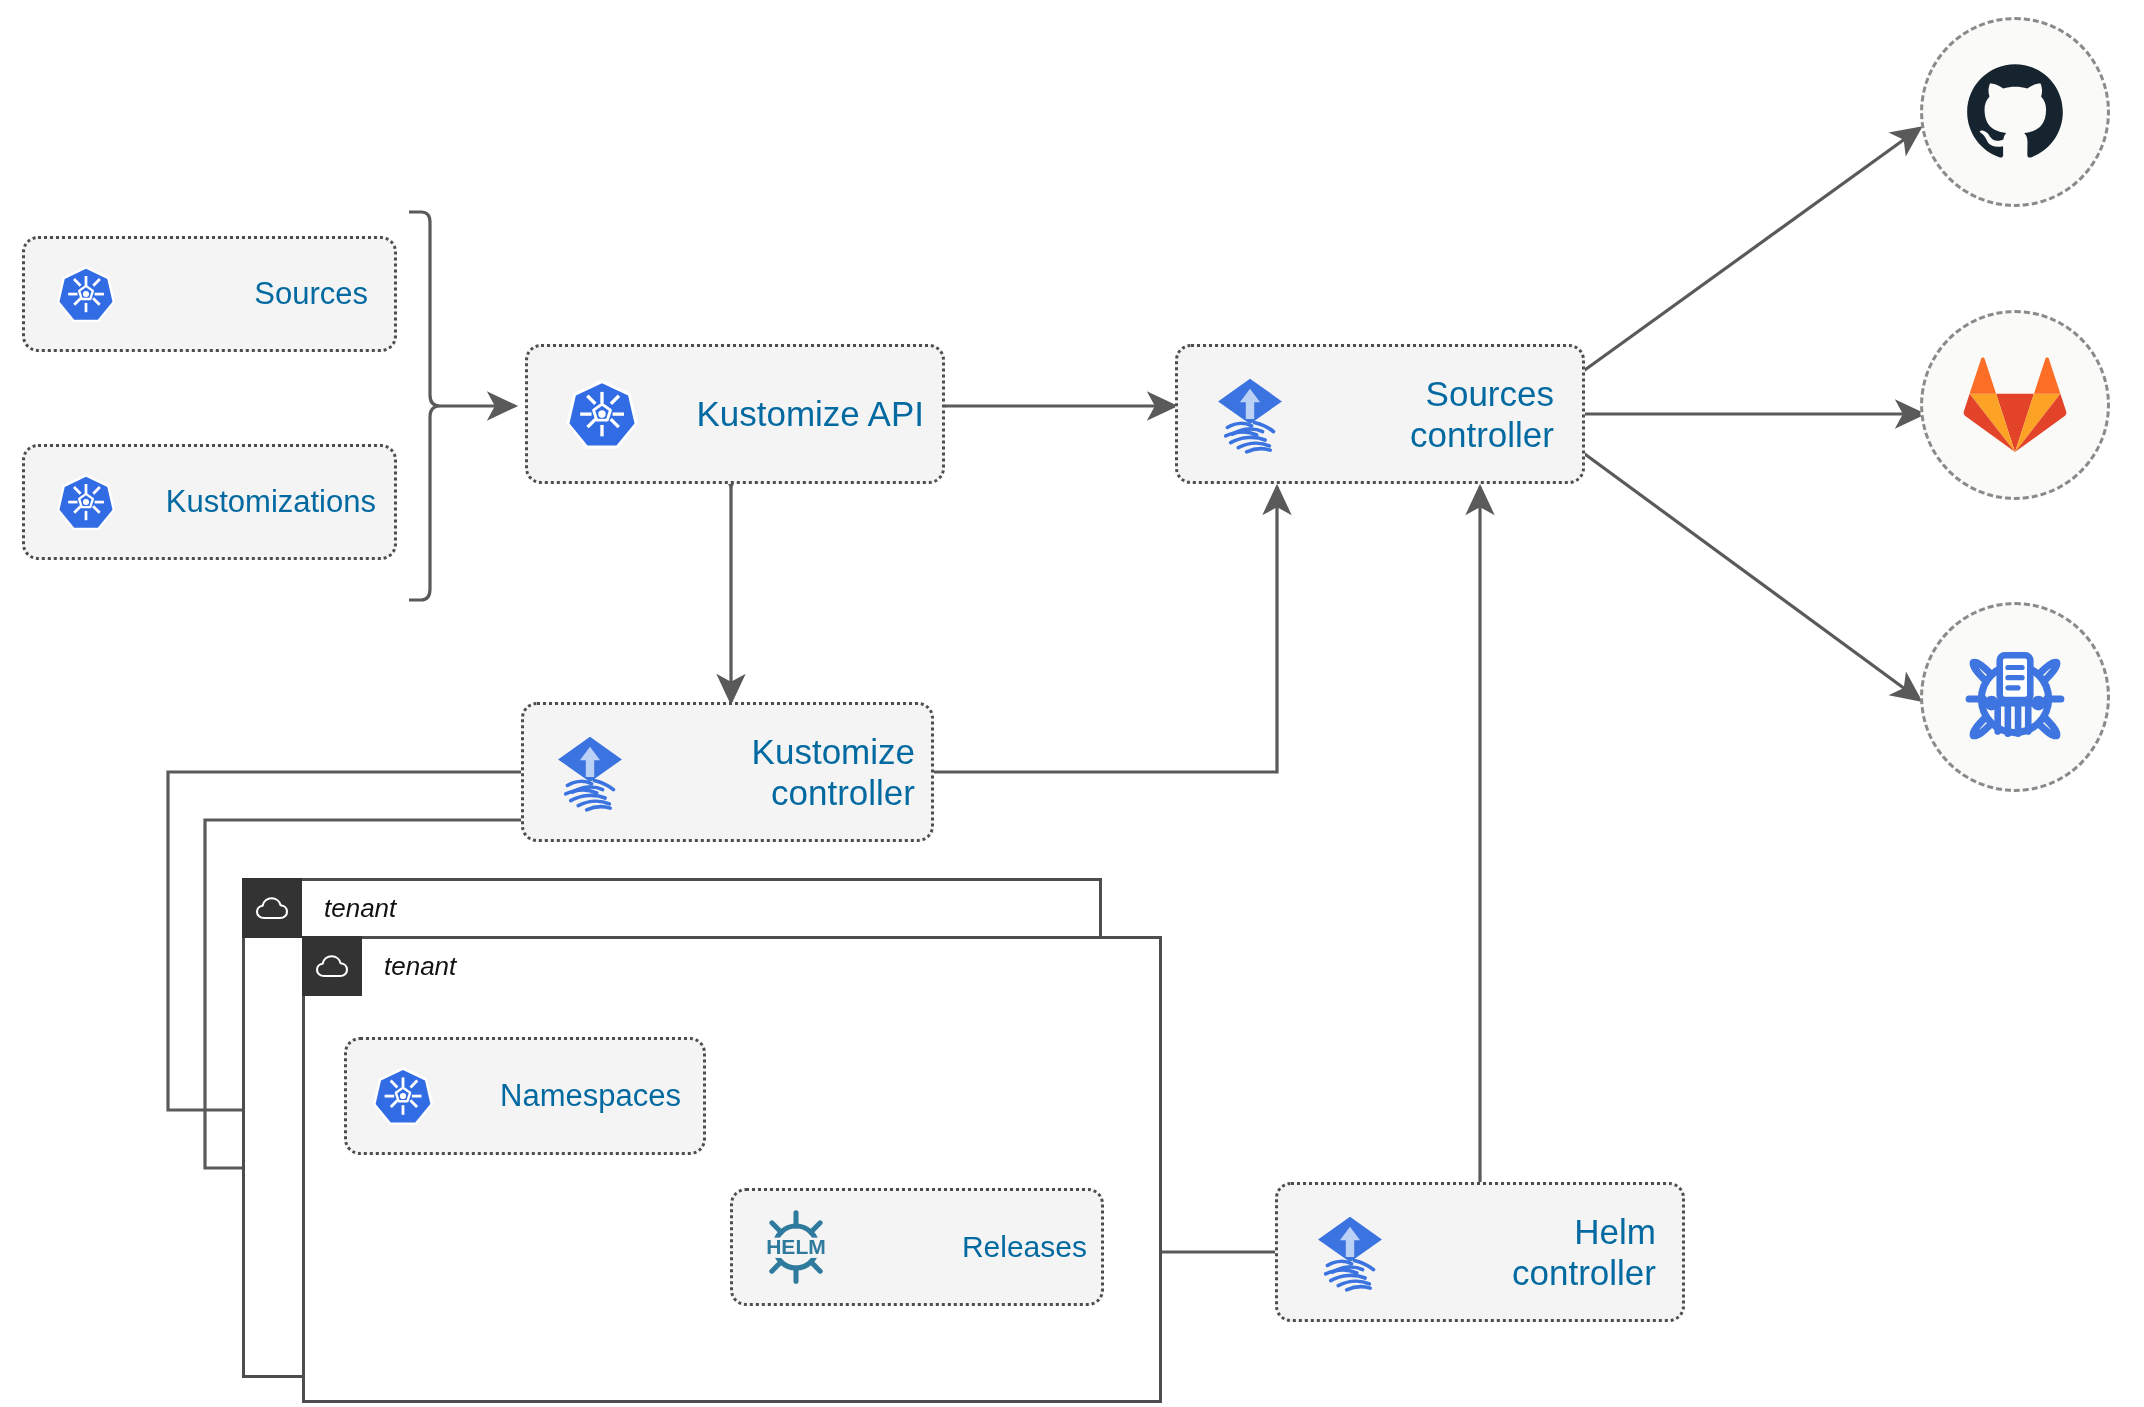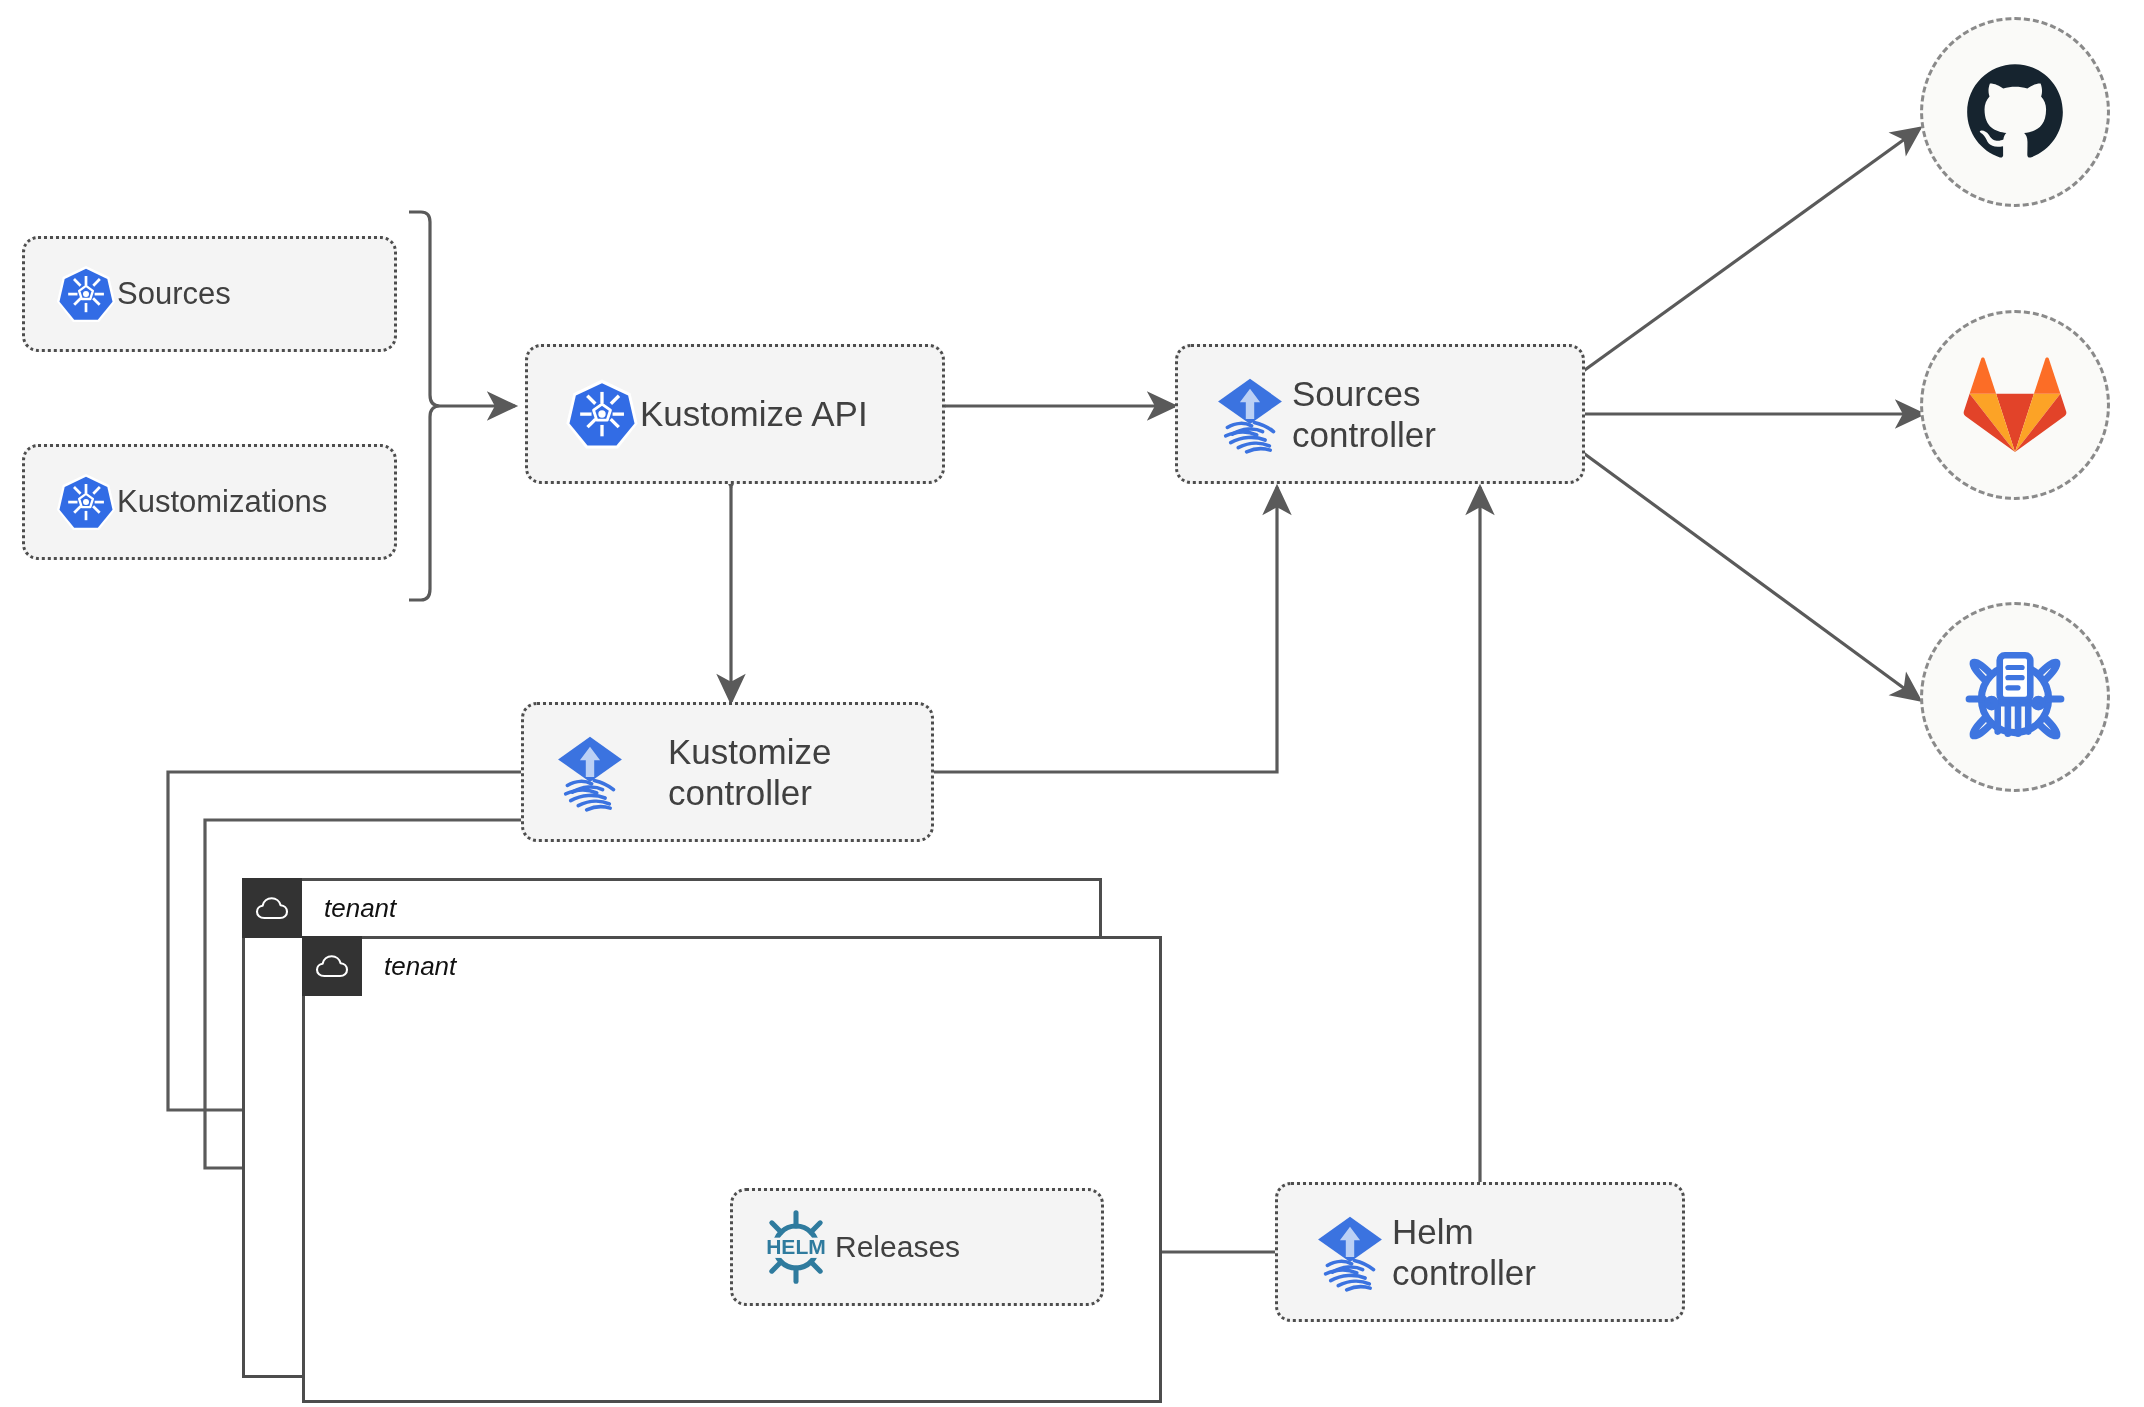--- a/index.html
+++ b/index.html
@@ -14,22 +14,22 @@
     border:3px dotted #4d4d4d;
     border-radius:16px;
     box-sizing:border-box;
     display:flex;
     align-items:center;
     z-index:5;
   }
   .node .ico{flex:0 0 auto;display:flex;align-items:center;justify-content:center;}
   .node .lbl{
     flex:1 1 auto;
-    text-align:left;
-    color:#404040;
+    text-align:right;
+    color:#0369a1;
     line-height:1.18;
     white-space:pre-line;
   }
 
   
   .tenant{
     position:absolute;
     background:#ffffff;
     border:3px solid #4d4d4d;
     box-sizing:border-box;
@@ -246,20 +246,41 @@
           <path d="M36,90 C48,84 62,83 73,88"></path>
             <path d="M46,95 C55,91 65,90 74,93"></path>
           <path d="M55,60 C64,62 72,66 78,71"></path>
         </g>
       </svg>
     </span>
     <span class="lbl" style="font-size:35px;margin-right:26px;">Helm
 controller</span>
   </div>
 
+  <div class="node" style="left:344px;top:1037px;width:362px;height:118px;">
+    <span class="ico" style="margin-left:24px;">
+      <svg width="64" height="64" viewBox="0 0 64 64" aria-hidden="true">
+        <polygon points="32,3 56,14.5 62,40 45.5,61 18.5,61 2,40 8,14.5" fill="#ffffff"></polygon>
+        <polygon points="32,6 54,16.5 59.4,40 44.2,58.6 19.8,58.6 4.6,40 10,16.5" fill="#326CE5"></polygon>
+        <g fill="#ffffff">
+          <circle cx="32" cy="32" r="3.1"></circle>
+          <path d="M30.6,13.4 h2.8 v9.6 h-2.8 Z"></path>
+            <path d="M30.6,41.2 h2.8 v9.6 h-2.8 Z"></path>
+          <path d="M13.6,30.7 h9.6 v2.8 h-9.6 Z"></path>
+            <path d="M40.9,30.7 h9.6 v2.8 h-9.6 Z"></path>
+          <path d="M18.6,17.6 l2,-2 l6.8,6.8 l-2,2 Z"></path>
+            <path d="M38.3,37.3 l2,-2 l6.8,6.8 l-2,2 Z"></path>
+          <path d="M45.3,15.6 l2,2 l-6.8,6.8 l-2,-2 Z"></path>
+            <path d="M25.6,35.3 l2,2 l-6.8,6.8 l-2,-2 Z"></path>
+          <path d="M32,23.6 l7.1,5.2 l-2.7,8.4 h-8.8 l-2.7,-8.4 Z" fill="none" stroke="#ffffff" stroke-width="2.4" stroke-linejoin="round"></path>
+        </g>
+      </svg>
+    </span>
+    <span class="lbl" style="font-size:31px;margin-right:22px;">Namespaces</span>
+  </div>
 
 
 
   <div class="node" style="left:730px;top:1188px;width:374px;height:118px;">
     <span class="ico" style="margin-left:24px;position:relative;">
       <svg width="78" height="78" viewBox="0 0 100 100" aria-hidden="true">
         <g stroke="#2F7B9E" stroke-width="6.5" fill="none" stroke-linecap="round">
           <circle cx="50" cy="50" r="27"></circle>
           <path d="M50,23 L50,6"></path>
             <path d="M50,77 L50,94"></path>

